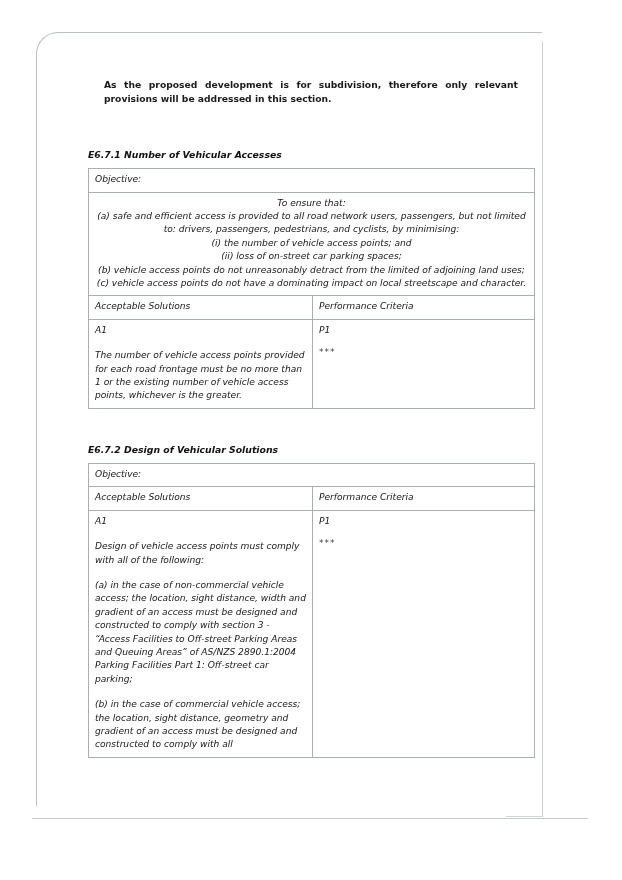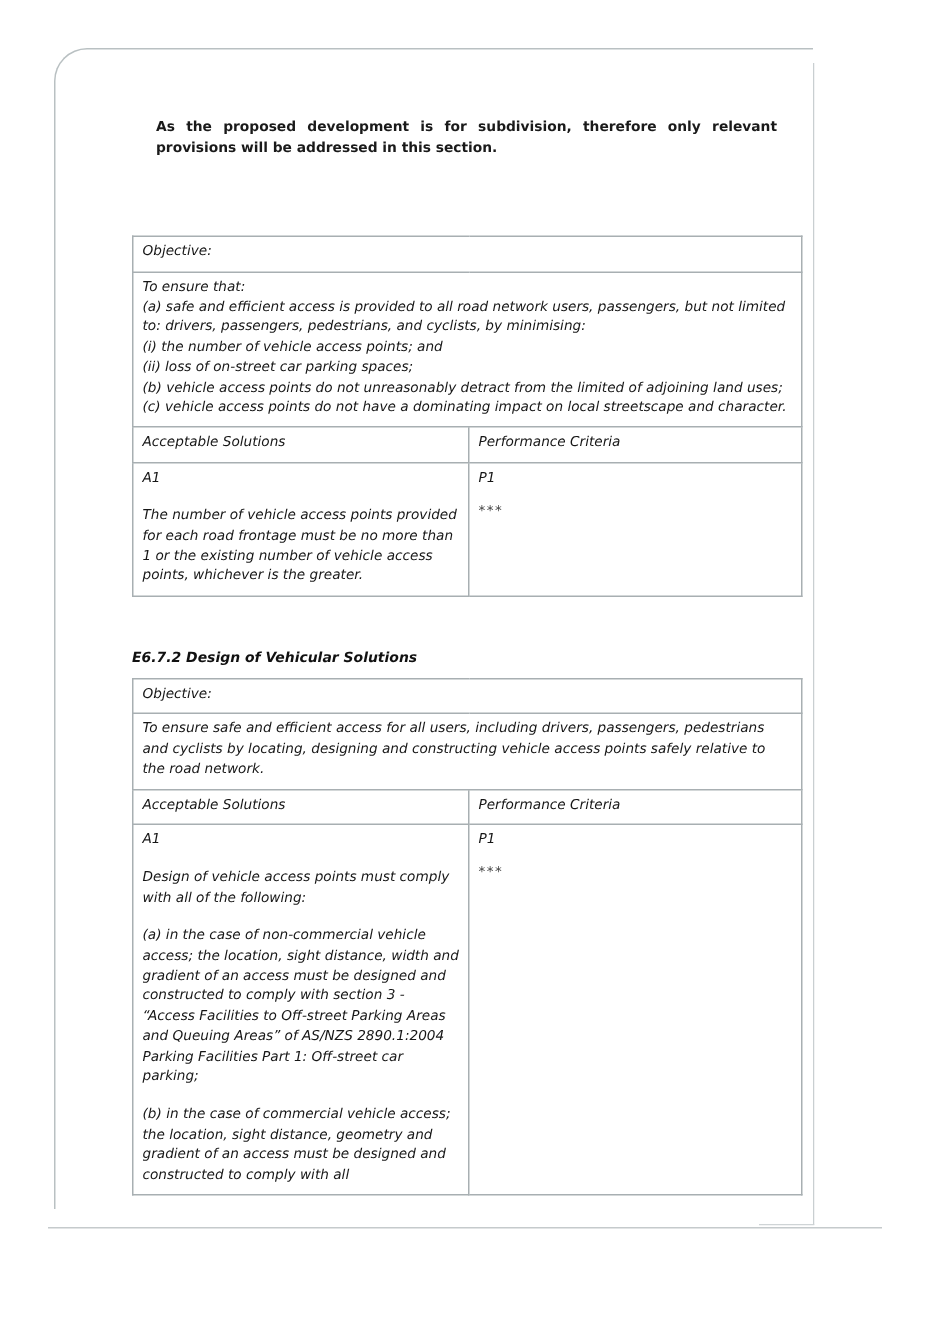--- a/index.html
+++ b/index.html
@@ -103,21 +103,21 @@
     color: #161616;
   }
   td.objective-label {
     padding-top: 4px;
     padding-bottom: 4px;
     margin-left: 48px;
   }
   .col-a { width: 224px; }
   .col-b { width: 222px; }
 
-  .cell-line { display: block; }
+  .cell-line { display: block; text-align: center; }
   .cell-para { margin: 12px 0 10px 0; }
   .cell-para:last-child { margin-bottom: 0; }
   .cell-tag { display: block; margin-bottom: 9px; }
   .stars {
     display: block;
     letter-spacing: 1px;
     font-style: normal;
     font-size: 9px;
     color: #444;
   }
@@ -146,20 +146,21 @@
 <div id="frame-mask-right"></div>
 <div id="frame-mask-bottom"></div>
 
 <div id="content">
 
 
   <p class="body-para">As the proposed development is for subdivision, therefore only relevant provisions will be addressed in this section.</p>
 
   <div class="spacer-lg"></div>
 
+  <div class="section-heading">E6.7.1 Number of Vehicular Accesses</div>
   <div class="spacer-sm"></div>
 
   <table class="code-table">
     <colgroup>
         <col class="col-a">
         <col class="col-b">
       </colgroup>
     <tbody>
       <tr>
         <td class="objective-label" colspan="2">Objective:</td>
@@ -202,25 +203,20 @@
   <table class="code-table">
     <colgroup>
         <col class="col-a">
         <col class="col-b">
       </colgroup>
     <tbody>
       <tr>
         <td class="objective-label" colspan="2">Objective:</td>
       </tr>
       <tr>
-        <td colspan="2">
-          <span class="cell-line">To ensure safe and efficient access for all users, including drivers, passengers, pedestrians and cyclists by locating, designing and constructing vehicle access points safely relative to the road network.</span>
-        </td>
-      </tr>
-      <tr>
         <td>Acceptable Solutions</td>
         <td>Performance Criteria</td>
       </tr>
       <tr>
         <td>
           <span class="cell-tag">A1</span>
           <p class="cell-para">Design of vehicle access points must comply with all of the following:</p>
           <p class="cell-para">(a) in the case of non-commercial vehicle access; the location, sight distance, width and gradient of an access must be designed and constructed to comply with section 3 - “Access Facilities to Off-street Parking Areas and Queuing Areas” of AS/NZS 2890.1:2004 Parking Facilities Part 1: Off-street car parking;</p>
           <p class="cell-para">(b) in the case of commercial vehicle access; the location, sight distance, geometry and gradient of an access must be designed and constructed to comply with all</p>
         </td>

